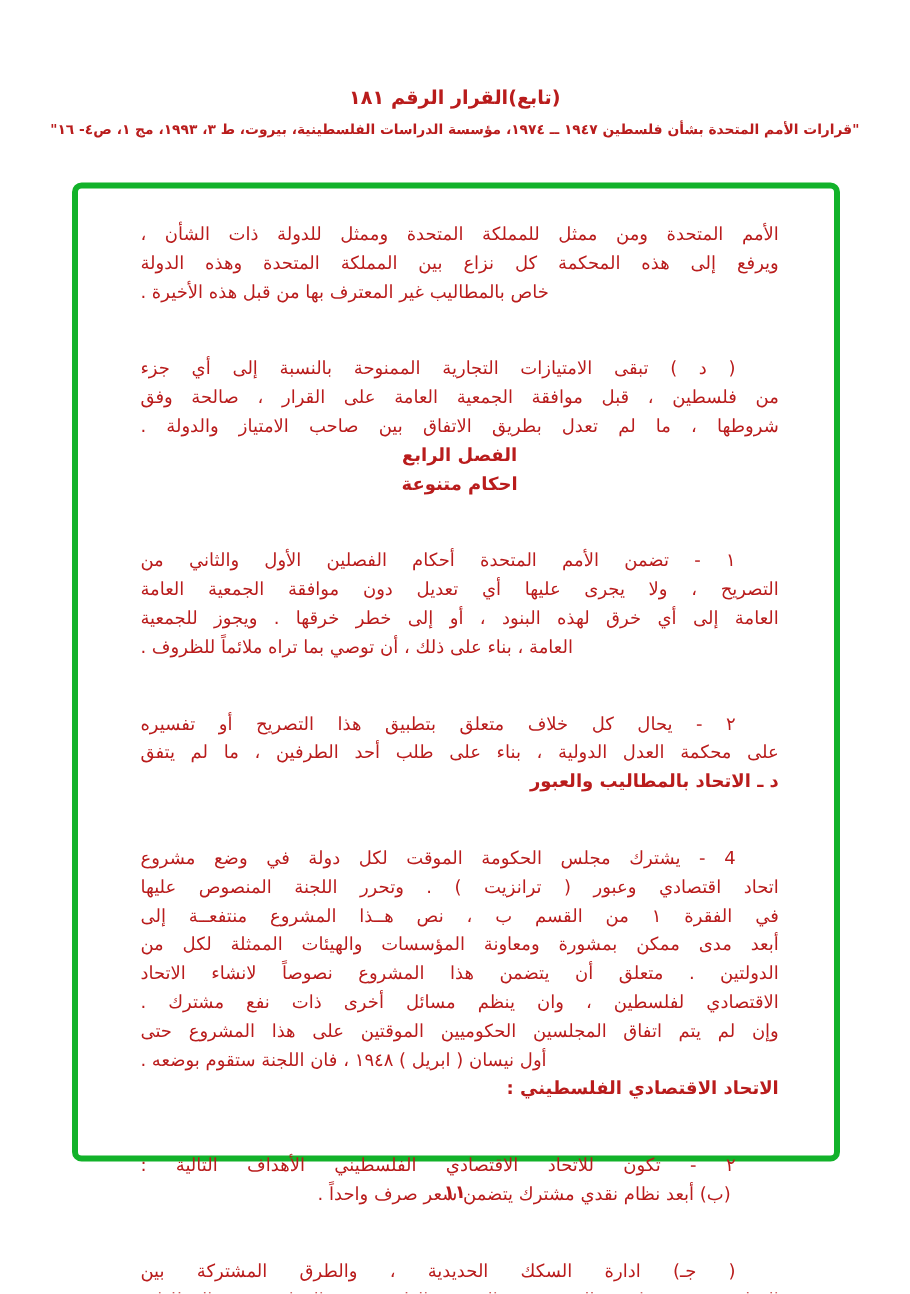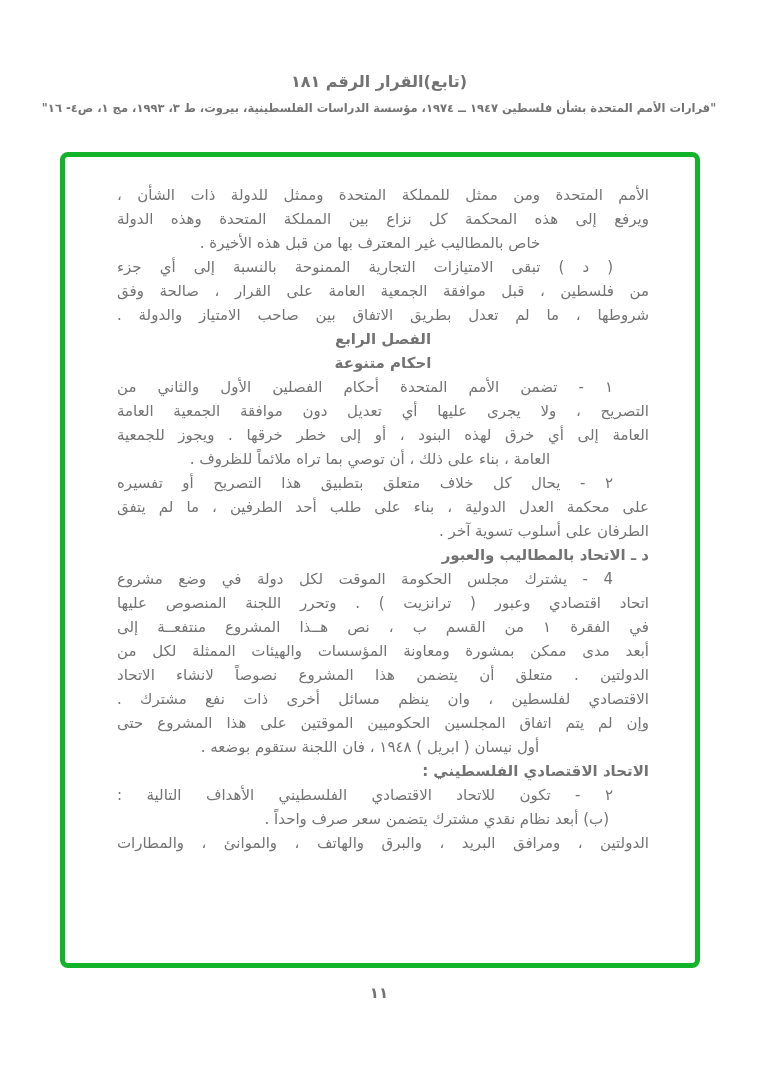--- a/index.html
+++ b/index.html
@@ -55,42 +55,42 @@
   .ln {
     line-height: 24px;
     height: 24px;
     white-space: nowrap;
   }
   .para, .para-first {
     text-align: justify;
     text-align-last: justify;
     white-space: normal;
   }
-  .para-first   { padding-right: 36px; }
+  .para-first   { padding-right: 36px; margin-top: 40px; }
   .para-end     { text-align: right; }
-  .para-end-indent { text-align: center; padding-right: 26px; }
+  .para-end-indent { text-align: left; padding-right: 26px; }
   .item-indent-lg  { text-align: right; padding-right: 60px; }
   .item-indent-md  { text-align: right; padding-right: 40px; }
   .heading-center  { text-align: center; font-weight: bold; }
   .heading-right   { text-align: right;  font-weight: bold; }
   .pagenum {
     position: absolute;
     top: 984px;
     left: 0;
     right: 0;
     direction: rtl;
     text-align: center;
     font-size: 15px;
     font-weight: bold;
   }
 </style>
 </head>
 <body>
 
-<div class="page" style="color: #737373; text-decoration: underline;">
+<div class="page" style="color: #b91c1c; text-decoration: underline;">
 
   <div class="header">
     <div class="title">(تابع)القرار الرقم ١٨١</div>
     <div class="citation">"قرارات الأمم المتحدة بشأن فلسطين ١٩٤٧ ــ ١٩٧٤، مؤسسة الدراسات الفلسطينية، بيروت، ط ٣، ١٩٩٣، مج ١، ص٤- ١٦"</div>
   </div>
 
   <div class="frame" style="border-color: rgb(18, 178, 42);">
     <div class="textblock">
         <div class="ln para">الأمم المتحدة ومن ممثل للمملكة المتحدة وممثل للدولة ذات الشأن ،</div>
         <div class="ln para">ويرفع إلى هذه المحكمة كل نزاع بين المملكة المتحدة وهذه الدولة</div>
@@ -99,32 +99,32 @@
         <div class="ln para">من فلسطين ، قبل موافقة الجمعية العامة على القرار ، صالحة وفق</div>
         <div class="ln para">شروطها ، ما لم تعدل بطريق الاتفاق بين صاحب الامتياز والدولة .</div>
         <div class="ln heading-center">الفصل الرابع</div>
         <div class="ln heading-center">احكام متنوعة</div>
         <div class="ln para-first">١ - تضمن الأمم المتحدة أحكام الفصلين الأول والثاني من</div>
         <div class="ln para">التصريح ، ولا يجرى عليها أي تعديل دون موافقة الجمعية العامة</div>
         <div class="ln para">العامة إلى أي خرق لهذه البنود ، أو إلى خطر خرقها . ويجوز للجمعية</div>
         <div class="ln para-end-indent">العامة ، بناء على ذلك ، أن توصي بما تراه ملائماً للظروف .</div>
         <div class="ln para-first">٢ - يحال كل خلاف متعلق بتطبيق هذا التصريح أو تفسيره</div>
         <div class="ln para">على محكمة العدل الدولية ، بناء على طلب أحد الطرفين ، ما لم يتفق</div>
-        <div class="ln para-end">الطرفان على أسلوب تسوية آخر .</div>
         <div class="ln heading-right">د ـ الاتحاد بالمطاليب والعبور</div>
         <div class="ln para-first">4 - يشترك مجلس الحكومة الموقت لكل دولة في وضع مشروع</div>
         <div class="ln para">اتحاد اقتصادي وعبور ( ترانزيت ) . وتحرر اللجنة المنصوص عليها</div>
         <div class="ln para">في الفقرة ١ من القسم ب ، نص هــذا المشروع منتفعــة إلى</div>
         <div class="ln para">أبعد مدى ممكن بمشورة ومعاونة المؤسسات والهيئات الممثلة لكل من</div>
         <div class="ln para">الدولتين . متعلق أن يتضمن هذا المشروع نصوصاً لانشاء الاتحاد</div>
         <div class="ln para">الاقتصادي لفلسطين ، وان ينظم مسائل أخرى ذات نفع مشترك .</div>
         <div class="ln para">وإن لم يتم اتفاق المجلسين الحكوميين الموقتين على هذا المشروع حتى</div>
         <div class="ln para-end-indent">أول نيسان ( ابريل ) ١٩٤٨ ، فان اللجنة ستقوم بوضعه .</div>
         <div class="ln heading-right">الاتحاد الاقتصادي الفلسطيني :</div>
         <div class="ln para-first">٢ - تكون للاتحاد الاقتصادي الفلسطيني الأهداف التالية :</div>
         <div class="ln item-indent-md">(ب) أبعد نظام نقدي مشترك يتضمن سعر صرف واحداً .</div>
+        <div class="ln para-first">( جـ) ادارة السكك الحديدية ، والطرق المشتركة بين</div>
         <div class="ln para">الدولتين ، ومرافق البريد ، والبرق والهاتف ، والموانئ ، والمطارات</div>
       </div>
   </div>
 
   <div class="pagenum">١١</div>
 
 </div>
 
 </body></html>

